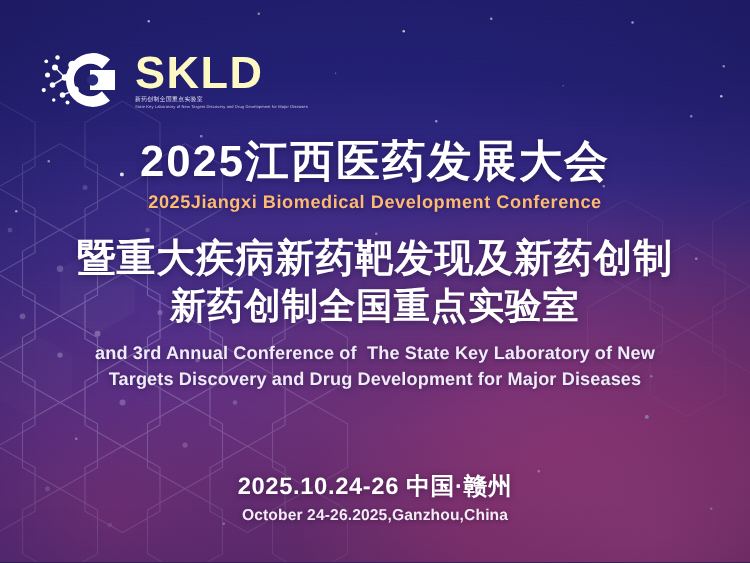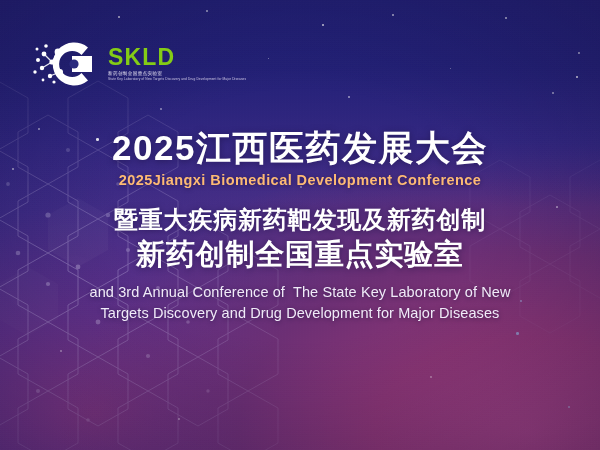--- a/index.html
+++ b/index.html
@@ -66,24 +66,24 @@
     position: absolute;
     left: 28px;
     top: 32px;
     display: flex;
     align-items: center;
     gap: 8px;
   }
   .logo-mark { width: 72px; height: 64px; flex: none; }
   .logo-text { display: flex; flex-direction: column; justify-content: center; }
   .logo-word {
-    font-size: 23px;
+    font-size: 36px;
     font-weight: 700;
     letter-spacing: 1.2px;
-    color: #84cc16;
+    color: #fef9c3;
     line-height: .95;
     font-family: "Liberation Sans", "DejaVu Sans", sans-serif;
   }
   .logo-sub-cn {
     margin-top: 2px;
     font-size: 4.6px;
     letter-spacing: .35px;
     color: #e8e4f4;
     white-space: nowrap;
     line-height: 1.25;
@@ -95,60 +95,60 @@
     letter-spacing: .12px;
     color: #cfc9e6;
     white-space: nowrap;
     line-height: 1.35;
   }
 
   
   .headline {
     position: absolute;
     left: 0; right: 0;
-    top: 128px;
+    top: 110px;
     text-align: center;
   }
   .t-cn-main {
     font-size: 35px;
     font-weight: 700;
     color: #ffffff;
     letter-spacing: 1.5px;
     line-height: 1.12;
     text-shadow: 0 1px 6px rgba(25,15,60,.55);
   }
   .t-en-main {
     margin-top: 5px;
     font-size: 14.5px;
     font-weight: 600;
     color: #fdba74;
     letter-spacing: .45px;
     text-shadow: 0 1px 4px rgba(25,15,60,.5);
   }
   .t-cn-sub1 {
     margin-top: 17px;
-    font-size: 24px;
+    font-size: 31px;
     font-weight: 700;
     color: #ffffff;
     letter-spacing: .8px;
     line-height: 1.28;
     text-shadow: 0 1px 6px rgba(25,15,60,.55);
   }
   .t-cn-sub2 {
     font-size: 29px;
     font-weight: 700;
     color: #ffffff;
     letter-spacing: .8px;
     line-height: 1.28;
     text-shadow: 0 1px 6px rgba(25,15,60,.55);
   }
   .t-en-sub {
     margin-top: 9px;
     font-size: 14.5px;
-    font-weight: 400;
+    font-weight: 700;
     color: #f0ebf8;
     letter-spacing: .1px;
     line-height: 1.45;
     text-shadow: 0 1px 4px rgba(25,15,60,.5);
     white-space: pre;
   }
 
   
   .date-block {
     position: absolute;
@@ -336,14 +336,18 @@
 
   <div class="headline">
     <div class="t-cn-main">2025江西医药发展大会</div>
     <div class="t-en-main">2025Jiangxi Biomedical Development Conference</div>
     <div class="t-cn-sub1">暨重大疾病新药靶发现及新药创制</div>
     <div class="t-cn-sub2">新药创制全国重点实验室</div>
     <div class="t-en-sub">and 3rd Annual Conference of  The State Key Laboratory of New
 Targets Discovery and Drug Development for Major Diseases</div>
   </div>
 
+  <div class="date-block">
+    <div class="date-cn">2025.10.24-26 中国·赣州</div>
+    <div class="date-en">October 24-26.2025,Ganzhou,China</div>
+  </div>
 
 </div>
 
 </body></html>

